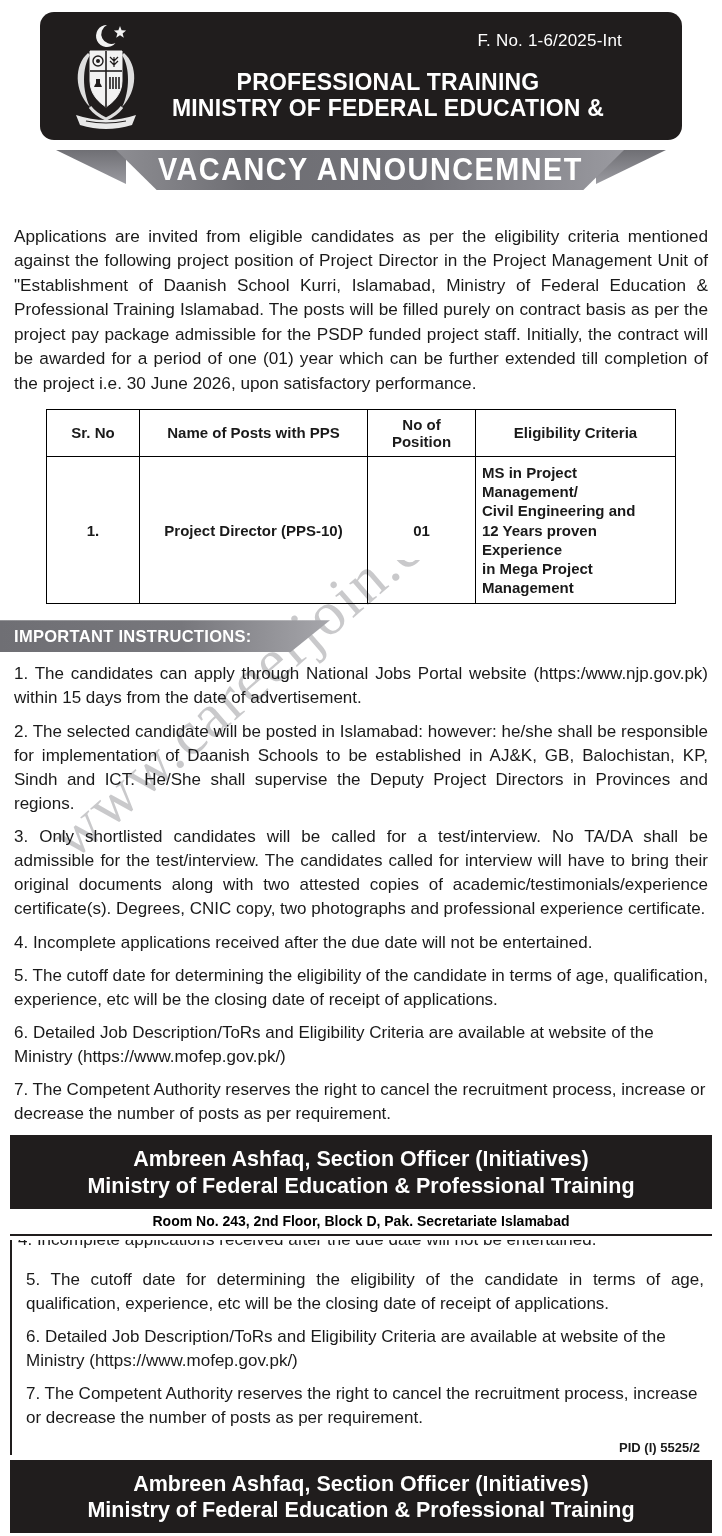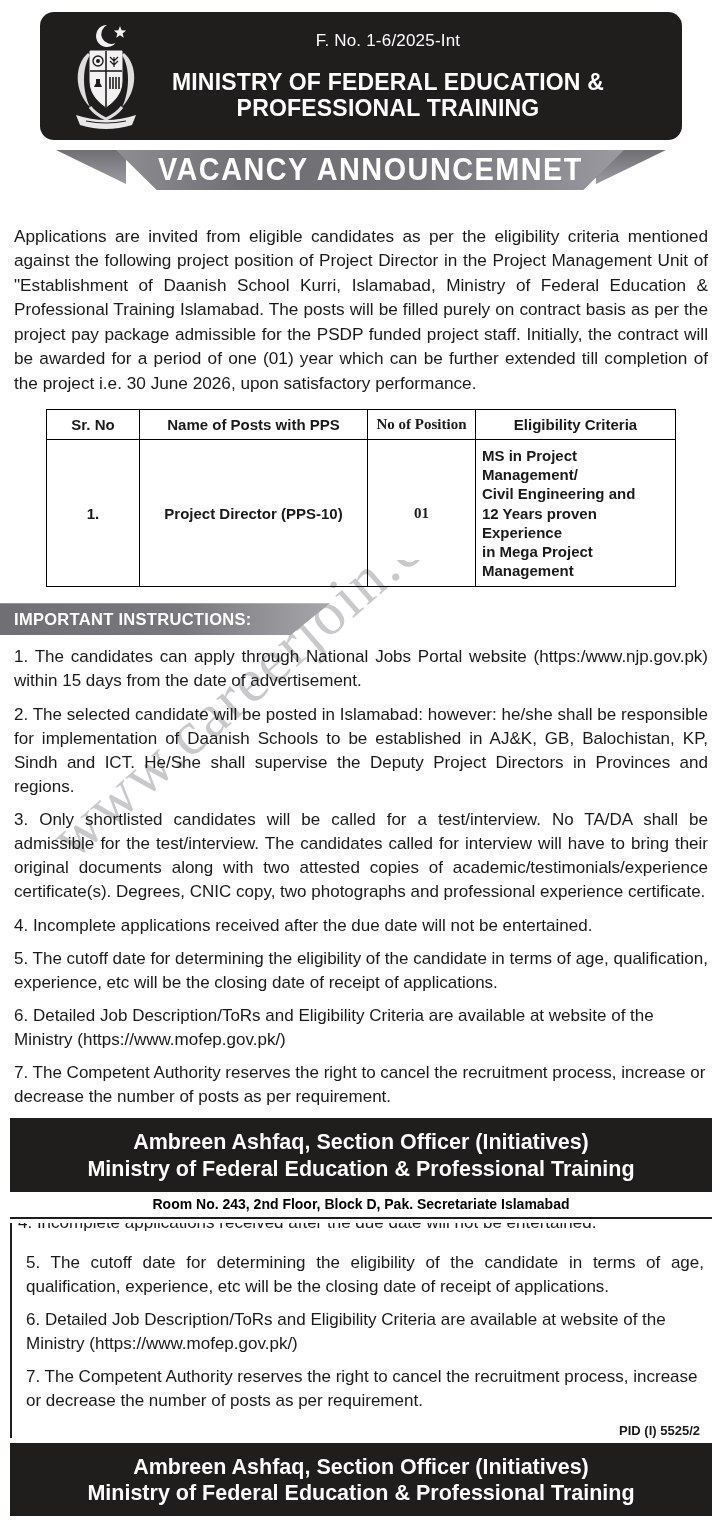--- a/index.html
+++ b/index.html
@@ -73,20 +73,21 @@
     text-align: center;
     color: #fff;
     padding-right: 60px;
     line-height: 1.12;
   }
   .file-no {
     font-size: 17px;
     font-weight: normal;
     letter-spacing: 0.2px;
     margin-bottom: 20px;
+    text-align: right;
   }
   .gov-line {
     font-size: 23px;
     font-weight: bold;
     letter-spacing: 0.2px;
   }
   .min-line {
     font-size: 23px;
     font-weight: bold;
     letter-spacing: 0.2px;
@@ -152,21 +153,21 @@
   table.vac th, table.vac td {
     border: 1.6px solid #000;
     padding: 6px 6px;
     font-size: 15px;
     font-weight: bold;
     vertical-align: middle;
   }
   table.vac th { text-align: center; }
   .col-sr   { width: 80px;  text-align: center; }
   .col-name { width: 215px; text-align: center; }
-  .col-pos  { width: 95px;  text-align: center; font-family: Liberation Serif, serif; }
+  .col-pos  { width: 95px;  text-align: center; }
   .col-elig { text-align: left; }
   td.col-elig {
     line-height: 1.28;
     padding-left: 9px;
     font-size: 14.4px;
   }
   td.col-sr, td.col-pos { font-size: 16px; }
   td.col-name { font-size: 16px; }
   .row-body td { height: 78px; }
 
@@ -307,22 +308,22 @@
         <path d="M28 32 C14 44 14 70 30 86 C22 70 22 46 30 34 z" fill="#dedede"></path>
         <path d="M64 32 C78 44 78 70 62 86 C70 70 70 46 62 34 z" fill="#dedede"></path>
         <path d="M30 86 C36 94 44 97 46 98 C48 97 56 94 62 86" fill="none" stroke="#dedede" stroke-width="3"></path>
 
         <path d="M16 94 q30 10 60 0 l-4 10 q-26 8 -52 0 z" fill="#e8e8e8"></path>
         <path d="M26 100 q20 4 40 0" stroke="#201d1d" stroke-width="1.2" fill="none"></path>
       </svg>
     </div>
     <div class="header-text">
       <div class="file-no">F. No. 1-6/2025-Int</div>
+      <div class="min-line">PROFESSIONAL TRAINING</div>
       <div class="min-line">MINISTRY OF FEDERAL EDUCATION &amp;</div>
-      <div class="min-line">PROFESSIONAL TRAINING</div>
     </div>
   </div>
 
   <div class="ribbon-wrap">
     <div class="ribbon-tail-l"></div>
     <div class="ribbon-tail-r"></div>
     <div class="ribbon">
       <span class="ribbon-text">VACANCY ANNOUNCEMNET</span>
     </div>
   </div>

